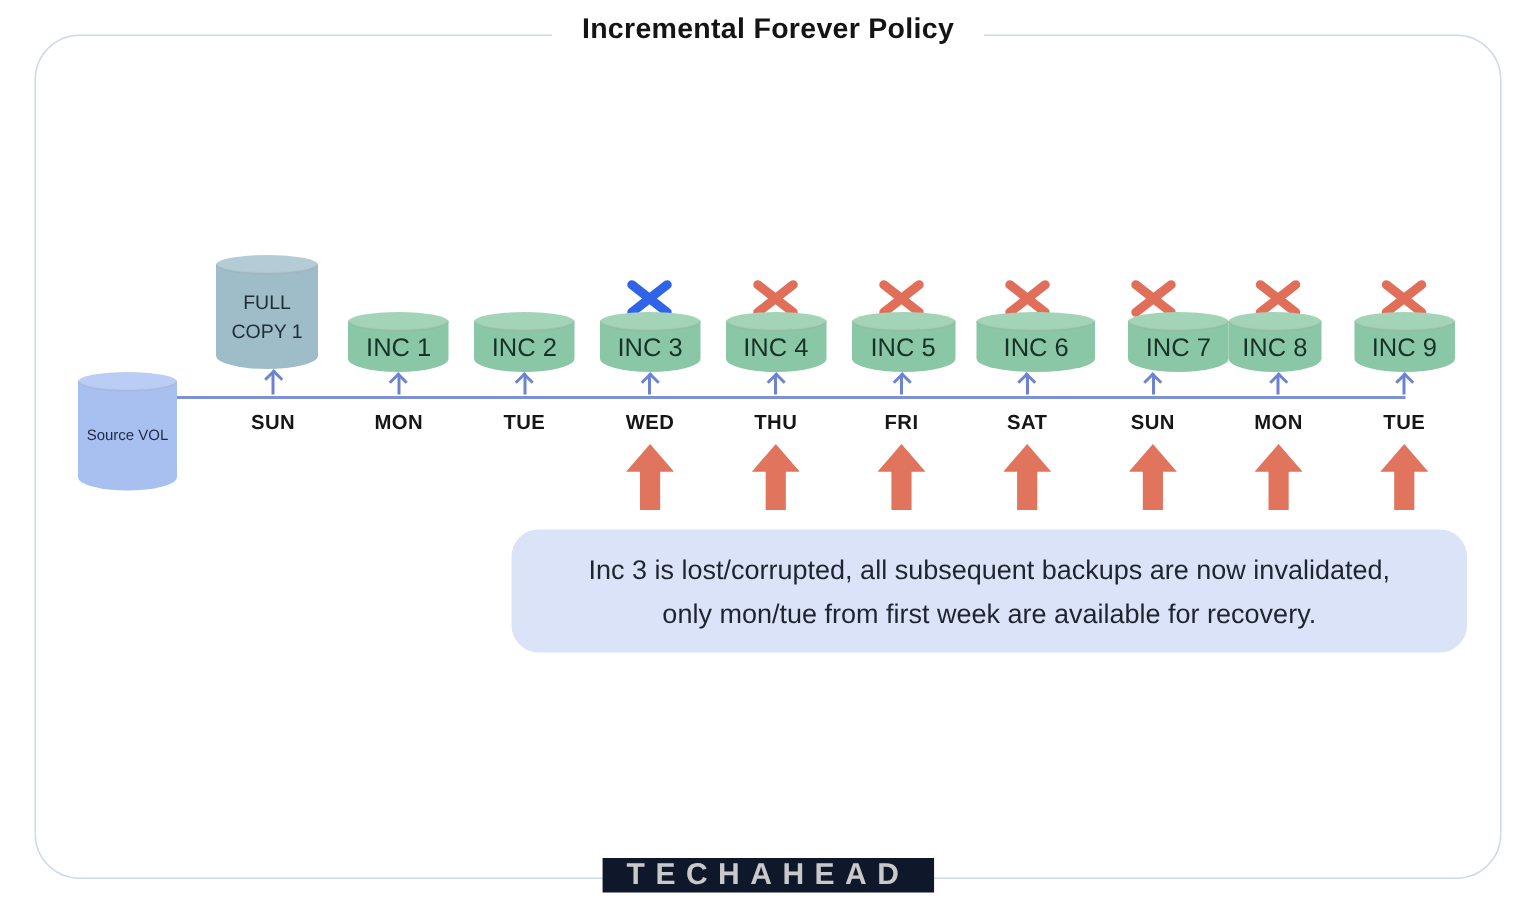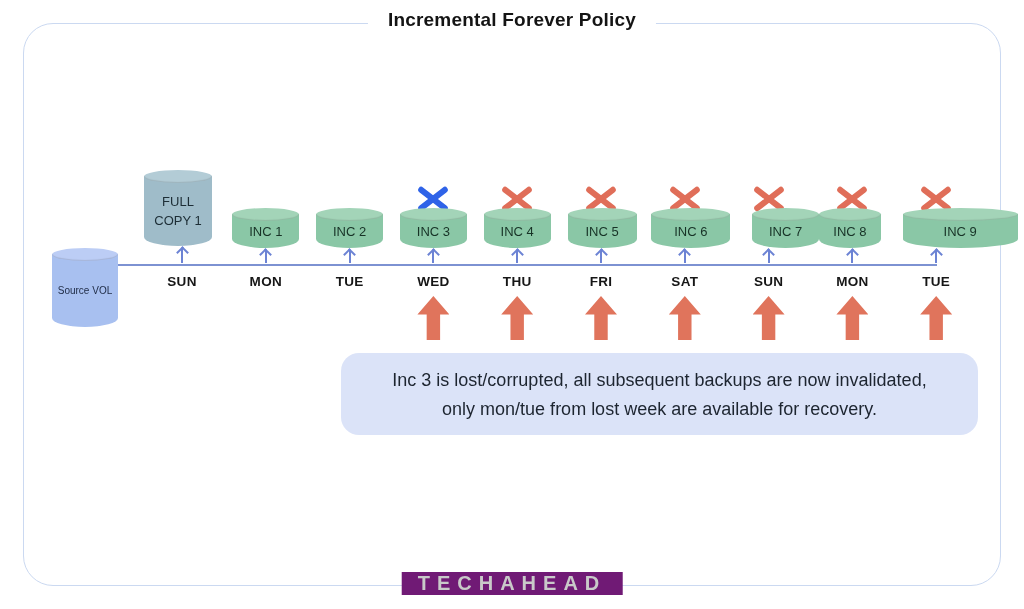--- a/index.html
+++ b/index.html
@@ -8,39 +8,39 @@
 
   
   .frame{position:absolute;left:23px;top:23px;width:976px;height:561px;
          border:1.5px solid var(--frame-border,#cbd9f1);border-radius:30px;}
 
   
   .title{position:absolute;top:9px;left:50%;transform:translateX(-50%);
          background:#fff;padding:0 20px;font-size:19px;font-weight:700;color:#141414;
          letter-spacing:.2px;white-space:nowrap;z-index:5;}
   .watermark{position:absolute;top:572px;left:50%;transform:translateX(-50%);
-         background:#701a75;padding:0 16px;font-size:20px;font-weight:700;
+         background:#0f172a;padding:0 16px;font-size:20px;font-weight:700;
          color:var(--watermark-gray,#c9c9c9);letter-spacing:7px;white-space:nowrap;z-index:5;}
 
   
   .tl-line{position:absolute;left:118px;top:264px;width:819px;height:1.5px;
            background:var(--timeline-line,#7d92d2);}
 
   
   .cyl{position:absolute;}
   .cyl .c-body{position:absolute;left:0;right:0;top:6px;bottom:0;
         border-radius:0 0 50% 50% / 0 0 9px 9px;}
   .cyl .c-top{position:absolute;left:0;right:0;top:0;height:13px;border-radius:50%;
         box-shadow:inset 0 -1px 1px rgba(0,0,0,.12);}
   .cyl .c-label{position:absolute;left:2px;right:2px;top:8px;bottom:0;
         display:flex;align-items:center;justify-content:center;text-align:center;
         font-size:13px;color:#20303a;line-height:1.45;}
   .cyl.inc .c-body{background:var(--incremental-body,#8ac7a6);}
   .cyl.inc .c-top{background:var(--incremental-top,#a3d4b8);}
-  .cyl.inc .c-label{white-space:nowrap;font-size:13px;color:#173226;}
+  .cyl.inc .c-label{white-space:nowrap;font-size:17px;color:#173226;}
   .cyl.full .c-body{background:var(--full-copy-body,#9fbcc9);}
   .cyl.full .c-top{background:var(--full-copy-top,#b3ccd6);}
   .cyl.full .c-label{font-size:13px;color:#1d2e36;}
   .cyl.src .c-body{background:var(--source-body,#a8c0f0);}
   .cyl.src .c-top{background:var(--source-top,#bccdf5);}
   .cyl.src .c-label{font-size:10px;color:#1e2a44;}
 
   
   .conn{position:absolute;width:2px;background:var(--connector-arrow,#6c83d4);}
   .conn::before{content:"";position:absolute;top:0;left:50%;width:7px;height:7px;
@@ -176,29 +176,29 @@
         <div class="c-top"></div>
         <div class="c-label">INC 8</div>
       </div>
       <div class="conn" style="left:851.4px;top:250px;height:13px;"></div>
       <div class="day" style="left:810.4px;top:274px;">MON</div>
       <div class="rec" style="left:836.4px;top:296px;"></div>
       <div class="xmark" style="left:921.1999999999999px;top:186px;color:#e06e59;">
         <i class="a"></i>
         <i class="b"></i>
       </div>
-      <div class="cyl inc" style="left:902.6999999999999px;top:208px;width:67px;height:40px;padding-left:48px;">
+      <div class="cyl inc" style="left:902.6999999999999px;top:208px;width:67px;height:40px;">
         <div class="c-body"></div>
         <div class="c-top"></div>
         <div class="c-label">INC 9</div>
       </div>
       <div class="conn" style="left:935.1999999999999px;top:250px;height:13px;"></div>
       <div class="day" style="left:894.1999999999999px;top:274px;">TUE</div>
       <div class="rec" style="left:920.1999999999999px;top:296px;"></div>
     </div>
 
   <div class="note">
     <div>Inc 3 is lost/corrupted, all subsequent backups are now invalidated,</div>
-    <div>only mon/tue from lost week are available for recovery.</div>
+    <div>only mon/tue from first week are available for recovery.</div>
   </div>
 
   <div class="watermark">TECHAHEAD</div>
 </div>
 
 </body></html>

